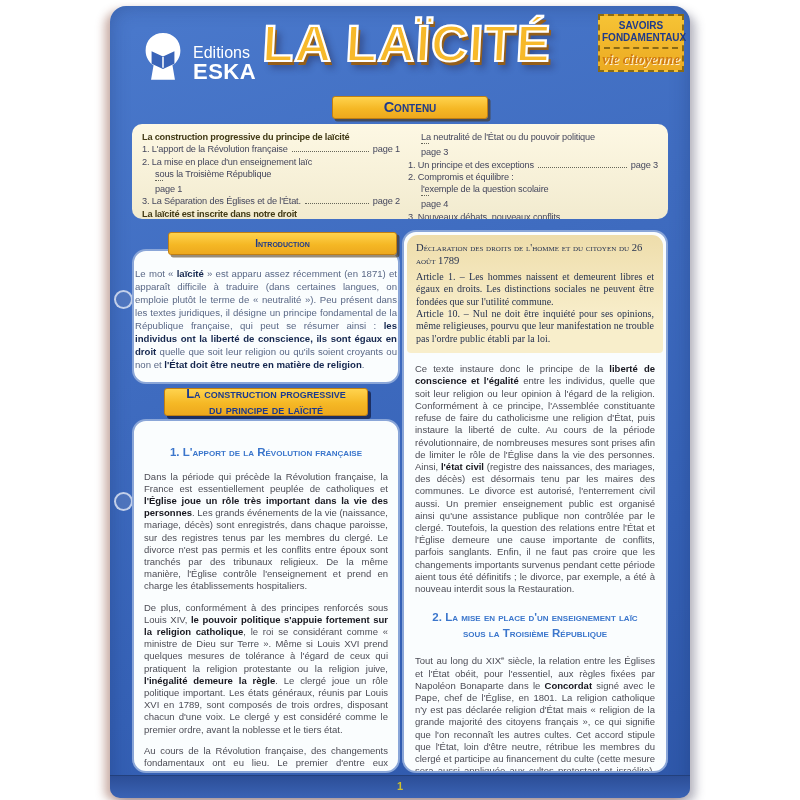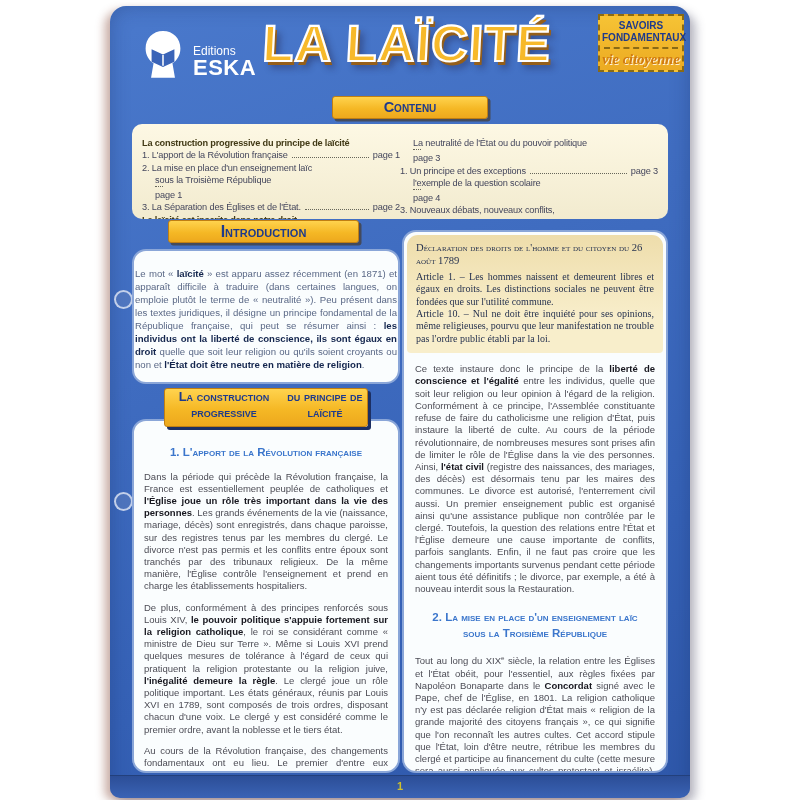--- a/index.html
+++ b/index.html
@@ -14,21 +14,21 @@
     box-shadow:-6px 4px 8px rgba(120,50,30,.35),6px 6px 10px rgba(60,60,90,.35),inset 0 0 20px rgba(20,40,90,.30);
   }
   .hole{position:absolute;left:4px;width:15px;height:15px;border-radius:50%;
     border:2px solid rgba(235,240,250,.75);background:rgba(100,130,190,.45);}
   .hole-1{top:284px}.hole-2{top:486px}
 
   
   .logo{position:absolute;left:30px;top:24px;display:flex;align-items:center;gap:7px;}
   .logo svg{width:46px;height:50px;display:block;}
   .logo-text{color:#fff;line-height:1.02;}
-  .logo-line1{font-size:12px;margin-top:15px;}
+  .logo-line1{font-size:16px;margin-top:15px;}
   .logo-line2{font-size:22px;font-weight:bold;letter-spacing:.5px;}
   .main-title{
     position:absolute;left:112px;top:8px;width:370px;text-align:center;
     font-size:51px;font-weight:bold;letter-spacing:1px;color:#f7b92a;
     -webkit-text-stroke:2.2px #ffffff;transform:skewX(-3deg);
     text-shadow:3px 4px 0 rgba(160,95,10,.9),6px 7px 7px rgba(30,30,70,.45);
     white-space:nowrap;
   }
   .badge{position:absolute;right:6px;top:8px;width:86px;box-sizing:border-box;
     background:linear-gradient(180deg,#f6c335,#ecab22);border:2px dashed #8a6a14;
@@ -43,41 +43,41 @@
     background:linear-gradient(180deg,#ffd34e,#f5b825 55%,#eda81d);
     border:1.5px solid #c07f12;border-radius:3px;color:#1d3a8c;font-weight:bold;
     font-variant:small-caps;text-align:center;box-shadow:2.5px 2.5px 0 rgba(70,45,10,.55);
     box-sizing:border-box;
   }
   .contenu-bar{position:absolute;left:222px;top:90px;width:156px;height:23px;font-size:14.5px;line-height:21px;}
 
   
   .toc-box{position:absolute;left:22px;top:118px;width:536px;height:95px;box-sizing:border-box;
     background:linear-gradient(180deg,#fdf8e4,#f2ebcf);border-radius:10px;
-    padding:13px 10px 4px;display:flex;overflow:hidden;}
+    padding:7px 10px 4px;display:flex;gap:8px;overflow:hidden;}
   .toc-col{font-size:9.2px;line-height:12.3px;color:#44465c;letter-spacing:-.15px;}
   .toc-col.left{flex:0 0 50%;}
   .toc-col.right{flex:1;}
   .toc-row{display:flex;align-items:baseline;}
   .toc-row.bold .toc-text{font-weight:bold;color:#423a16;letter-spacing:-.2px;}
   .toc-row.indent{padding-left:9px;flex-direction:column;}
   .toc-dots{flex:1;border-bottom:1.6px dotted #66665a;margin:0 4px 2px;min-width:8px;}
   .toc-page{white-space:nowrap;}
 
   
-  .intro-button{position:absolute;left:58px;top:214px;width:191px;height:23px;font-size:16px;line-height:21px;z-index:3;}
+  .intro-button{position:absolute;left:58px;top:226px;width:229px;height:23px;font-size:10px;line-height:21px;z-index:3;}
   .panel{position:absolute;background:#fafdfe;border:2px solid #8aa6d8;border-radius:14px;
     box-sizing:border-box;overflow:hidden;}
   .intro-box{left:22px;top:243px;width:268px;height:135px;padding:16px 1px 6px;}
   .intro-box p{margin:0;font-size:9.6px;line-height:13px;text-align:justify;color:#5a6886;}
   .intro-box b{color:#14264e;}
 
   
-  .section-header{position:absolute;left:54px;top:382px;width:204px;height:39px;z-index:3;
-    display:flex;flex-direction:row;justify-content:center;font-size:13px;line-height:1.25;
+  .section-header{position:absolute;left:54px;top:382px;width:204px;height:28px;z-index:3;
+    display:flex;flex-direction:column;justify-content:center;font-size:13px;line-height:1.25;
     box-shadow:3px 3px 0 #1c2f63;}
 
   
   .left-box{left:22px;top:413px;width:268px;height:354px;padding:4px 10px;}
   .right-box{left:292px;top:224px;width:266px;height:543px;padding:3px 3px 6px;}
   .col-sub{margin:20px 4px 10px;text-align:center;color:#3b76cc;font-variant:small-caps;
     font-size:11.5px;font-weight:bold;line-height:1.35;}
   .right-box .col-sub{margin:15px 8px 11px;}
   .body-p{margin:0 0 9px;font-size:9.5px;line-height:12.2px;text-align:justify;color:#4c4c55;}
   .body-p b{color:#17171f;}
@@ -162,20 +162,23 @@
     <div class="toc-col right">
         <div class="toc-row indent">
           <span class="toc-text">La neutralité de l'État ou du pouvoir politique</span>
           <span class="toc-dots"></span>
           <span class="toc-page">page 3</span>
         </div>
         <div class="toc-row">
           <span class="toc-text">1. Un principe et des exceptions</span>
           <span class="toc-dots"></span>
           <span class="toc-page">page 3</span>
+        </div>
+        <div class="toc-row">
+          <span class="toc-text">2. Compromis et équilibre :</span>
         </div>
         <div class="toc-row indent">
           <span class="toc-text">l'exemple de la question scolaire</span>
           <span class="toc-dots"></span>
           <span class="toc-page">page 4</span>
         </div>
         <div class="toc-row">
           <span class="toc-text">3. Nouveaux débats, nouveaux conflits,</span>
         </div>
         <div class="toc-row indent">

